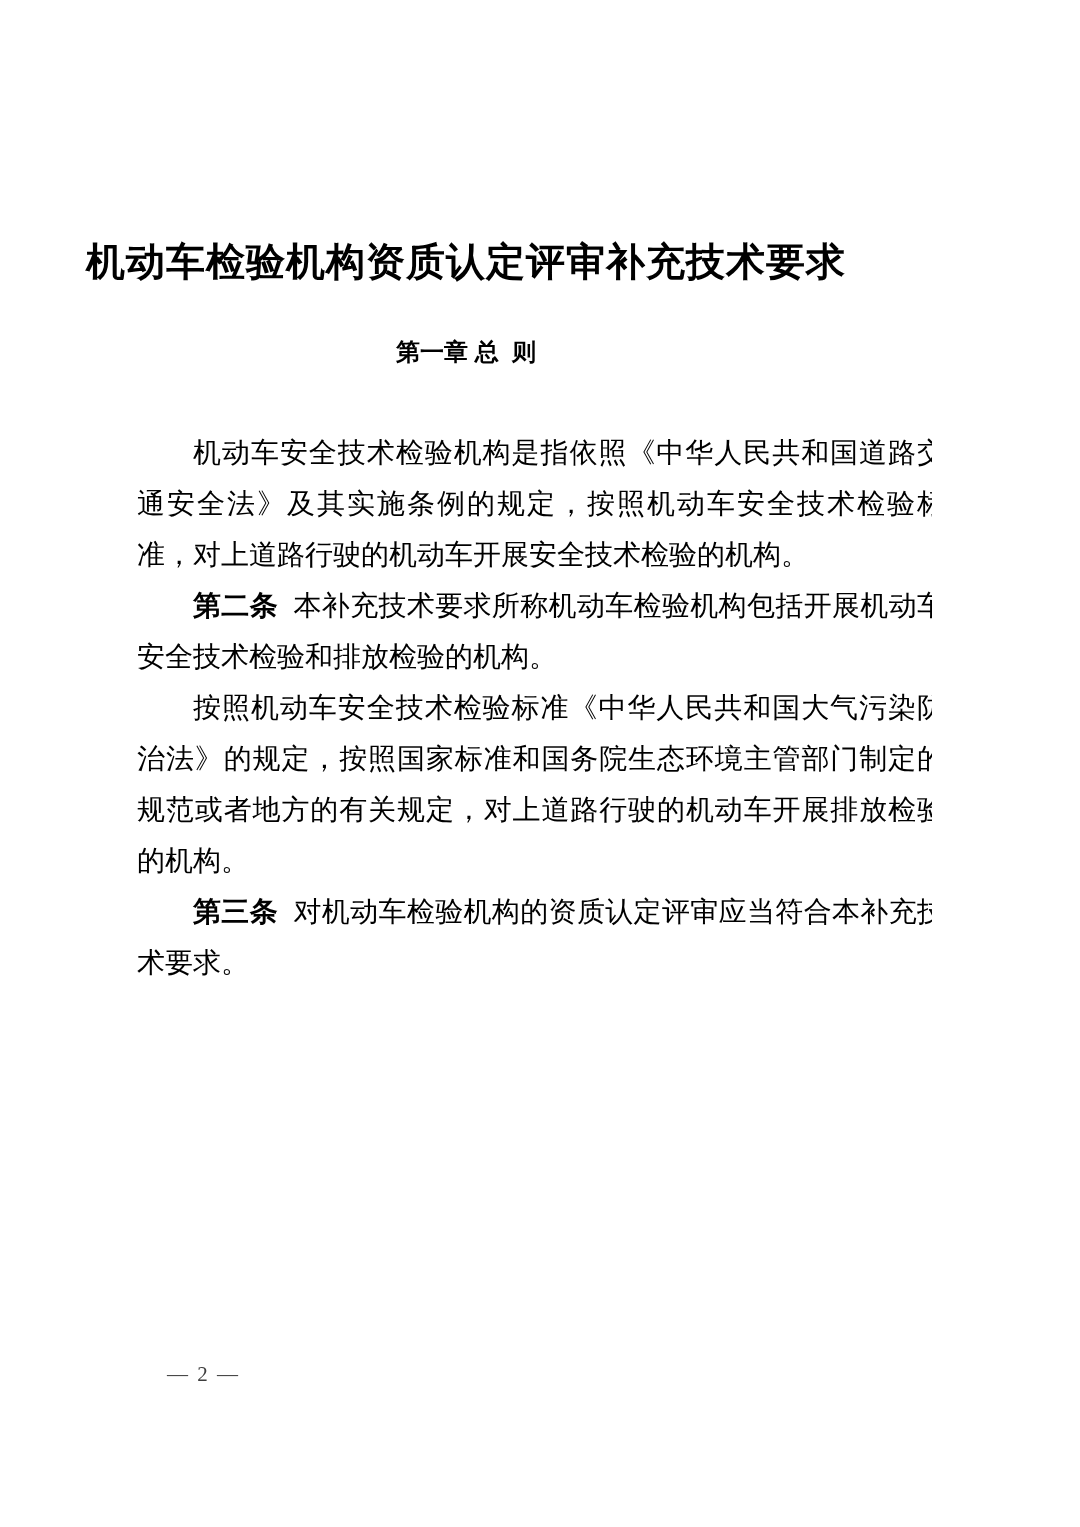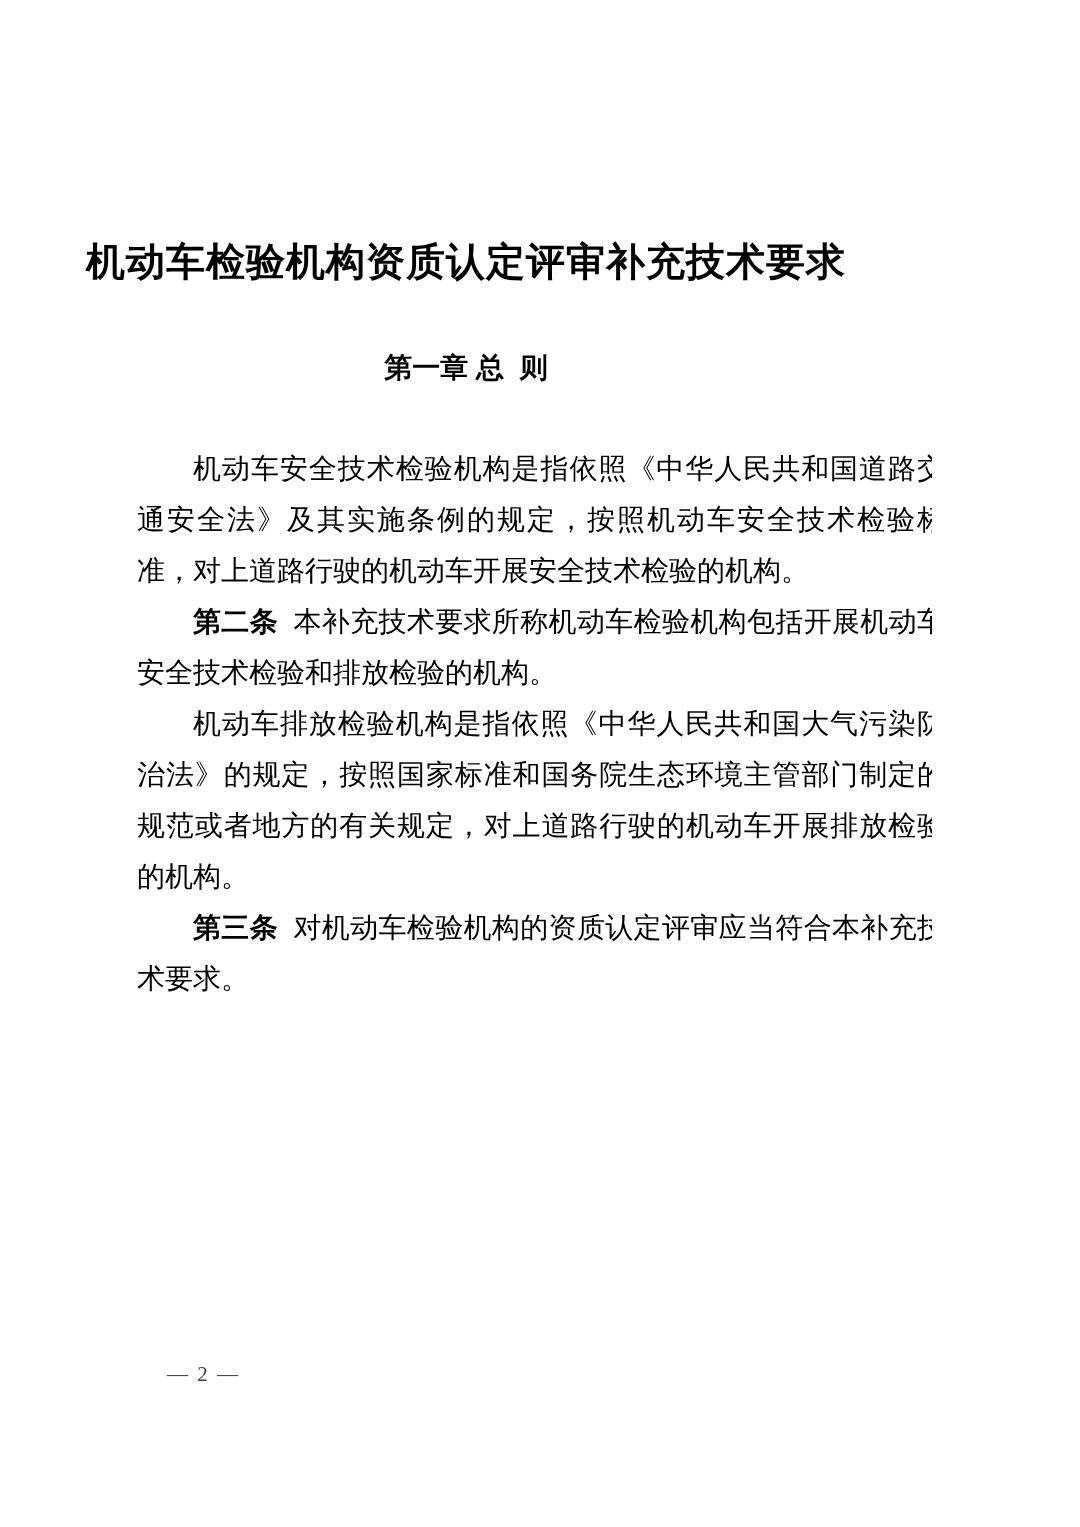--- a/index.html
+++ b/index.html
@@ -20,23 +20,23 @@
     margin: 0;
     padding-top: 240px;
     text-align: center;
     font-size: 39px;
     line-height: 44px;
     font-weight: 700;
     letter-spacing: 1px;
     font-family: "Liberation Serif", "DejaVu Serif", serif;
   }
   .chapter-heading {
-    margin: 64px 0 0 0;
+    margin: 48px 0 0 0;
     text-align: center;
-    font-size: 28px;
+    font-size: 24px;
     line-height: 40px;
     font-weight: 700;
     white-space: pre;
     font-family: "Liberation Sans", "DejaVu Sans", sans-serif;
   }
   .doc-body {
     width: 808px;
     margin: 55px 135px 0 137px;
     font-size: 28px;
     line-height: 51px;
@@ -70,18 +70,18 @@
 <body>
 
 <div class="page">
   <h1 class="doc-title">机动车检验机构资质认定评审补充技术要求</h1>
 
   <h2 class="chapter-heading">第一章 总  则</h2>
 
   <div class="doc-body" id="doc-body">
       <p class="para"><span class="lead"></span><span>机动车安全技术检验机构是指依照《中华人民共和国道路交通安全法》及其实施条例的规定，按照机动车安全技术检验标准，对上道路行驶的机动车开展安全技术检验的机构。</span></p>
       <p class="para"><span class="lead">第二条</span><span>本补充技术要求所称机动车检验机构包括开展机动车安全技术检验和排放检验的机构。</span></p>
-      <p class="para"><span class="lead"></span><span>机动车排放检验机构是指依照《中华人民共和国大气污染防治法》的规定，按照国家标准和国务院生态环境主管部门制定的规范或者地方的有关规定，对上道路行驶的机动车开展排放检验的机构。</span></p>
+      <p class="para"><span class="lead"></span><span>按照机动车安全技术检验标准《中华人民共和国大气污染防治法》的规定，按照国家标准和国务院生态环境主管部门制定的规范或者地方的有关规定，对上道路行驶的机动车开展排放检验的机构。</span></p>
       <p class="para"><span class="lead">第三条</span><span>对机动车检验机构的资质认定评审应当符合本补充技术要求。</span></p>
     </div>
 
   <div class="page-footer">— 2 —</div>
 </div>
 
 </body></html>

